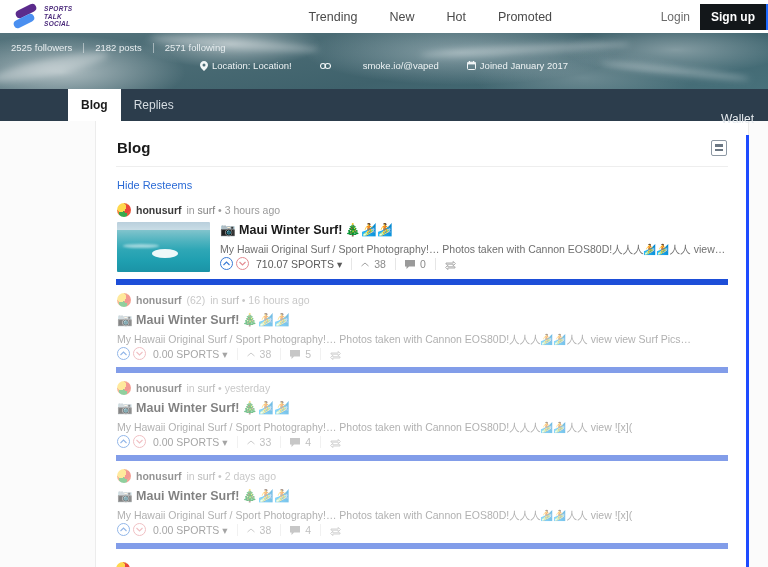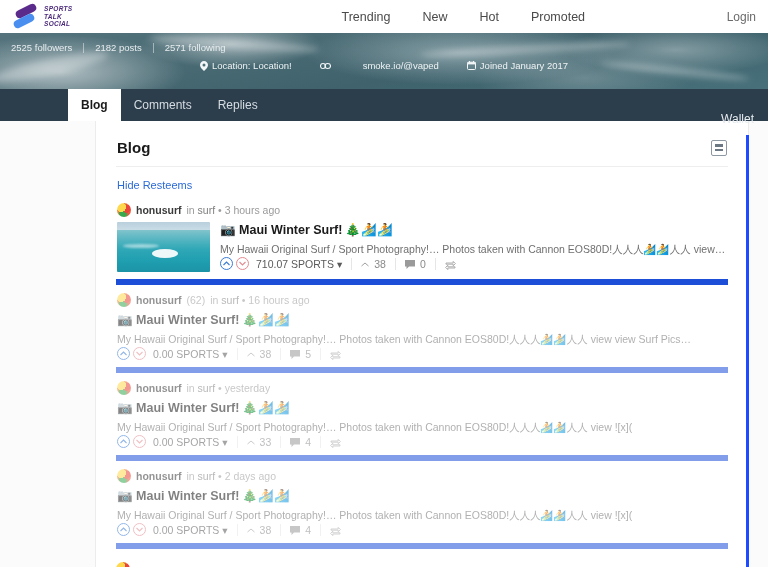--- a/index.html
+++ b/index.html
@@ -59,21 +59,20 @@
   .nav-link {
     font-size: 12.5px;
     color: #4a4a4a;
     text-decoration: none;
     cursor: pointer;
   }
   .nav-right {
     display: flex;
     align-items: center;
     gap: 10px;
-    padding-right: 12px;
   }
   .login-link {
     font-size: 12px;
     color: #6b6b6b;
     cursor: pointer;
   }
   .signup-btn {
     background: #13171a;
     color: #ffffff;
     font-size: 12px;
@@ -388,20 +387,21 @@
 
   <div class="nav-center">
     <a class="nav-link">Trending</a>
     <a class="nav-link">New</a>
     <a class="nav-link">Hot</a>
     <a class="nav-link">Promoted</a>
   </div>
 
   <div class="nav-right">
     <span class="login-link">Login</span>
+    <button class="signup-btn">Sign up</button>
   </div>
 </div>
 
 <div class="hero">
   <div class="hero-streak" style="left:-10px;top:26px;width:120px;height:16px;transform:rotate(-12deg);"></div>
   <div class="hero-streak" style="left:150px;top:6px;width:170px;height:10px;transform:rotate(4deg);"></div>
   <div class="hero-streak" style="left:420px;top:12px;width:210px;height:9px;transform:rotate(-3deg);"></div>
   <div class="hero-streak" style="left:600px;top:34px;width:150px;height:8px;transform:rotate(6deg);"></div>
 
   <div class="hero-stats">
@@ -438,21 +438,20 @@
         </svg>
         <span>Joined January 2017</span>
       </span>
     </div>
   </div>
 </div>
 
 <div class="tabbar">
   <div class="tab-spacer"></div>
   <div class="tab active">Blog</div>
-  <div class="tab">Comments</div>
   <div class="tab">Replies</div>
   <div class="tab-right">Wallet</div>
 </div>
 
 <div class="page">
   <div class="card">
 
     <div class="card-head">
       <div class="card-title">Blog</div>
       <div class="view-toggle">

